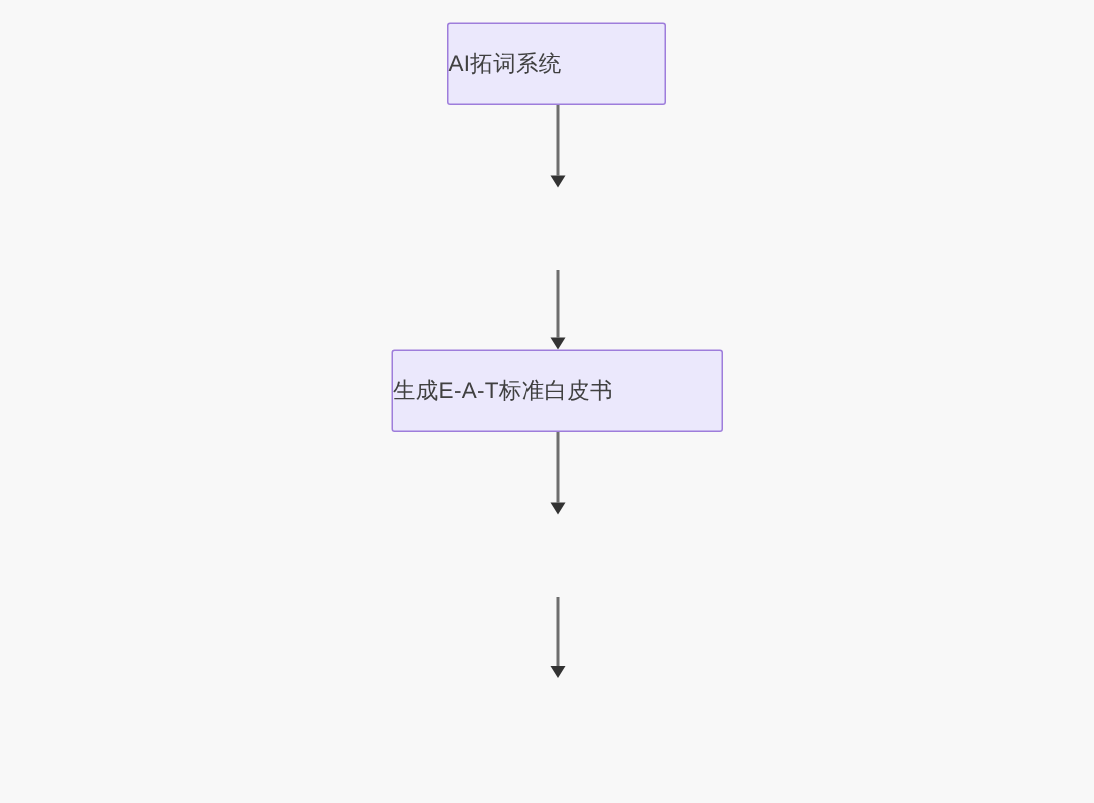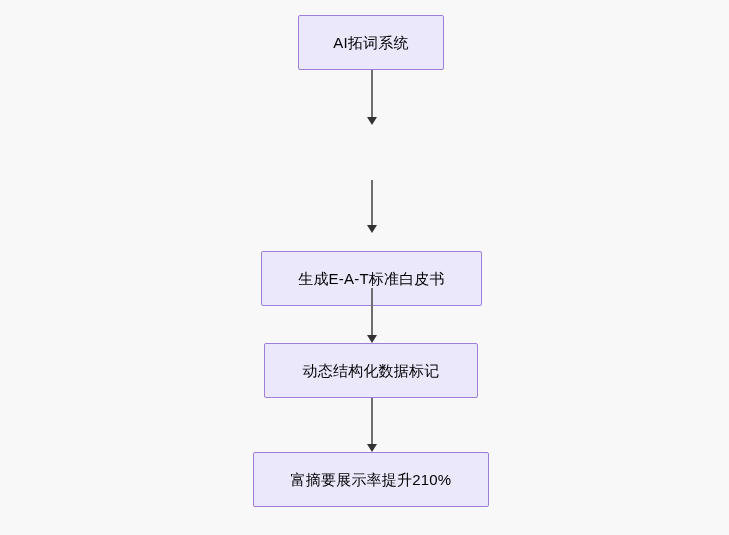--- a/index.html
+++ b/index.html
@@ -19,22 +19,22 @@
     height: 535px;
   }
   .node {
     position: absolute;
     box-sizing: border-box;
     background: #ebe8fc;
     border: 1.6px solid #9e7ddb;
     border-radius: 2px;
     display: flex;
     align-items: center;
-    justify-content: center;
-    color: #000000;
+    justify-content: flex-start;
+    color: #404040;
     font-size: 15px;
     line-height: 1.2;
     letter-spacing: 0.2px;
     white-space: nowrap;
     user-select: none;
   }
   .node-label {
     display: block;
   }
   .edge {
@@ -71,35 +71,29 @@
     <div class="edge-line" style="height:47px;"></div>
     <div class="edge-head" style="top:47px;"></div>
   </div>
 
 
   <div class="edge" style="left:371px; top:180px; height:53px;">
     <div class="edge-line" style="height:45px;"></div>
     <div class="edge-head" style="top:45px;"></div>
   </div>
 
-  <div class="node" style="left:261px; top:251px; width:221px; height:55px;">
+  <div class="node" style="left:261px; top:233px; width:221px; height:55px;">
     <span class="node-label">生成E-A-T标准白皮书</span>
   </div>
 
   <div class="edge" style="left:371px; top:288px; height:55px;">
     <div class="edge-line" style="height:47px;"></div>
     <div class="edge-head" style="top:47px;"></div>
   </div>
 
-  <div class="node" style="left:264px; top:343px; width:214px; height:55px;">
-    <span class="node-label">动态结构化数据标记</span>
-  </div>
 
   <div class="edge" style="left:371px; top:398px; height:54px;">
     <div class="edge-line" style="height:46px;"></div>
     <div class="edge-head" style="top:46px;"></div>
   </div>
 
-  <div class="node" style="left:253px; top:452px; width:236px; height:55px;">
-    <span class="node-label">富摘要展示率提升210%</span>
-  </div>
 
 </div>
 
 </body></html>

